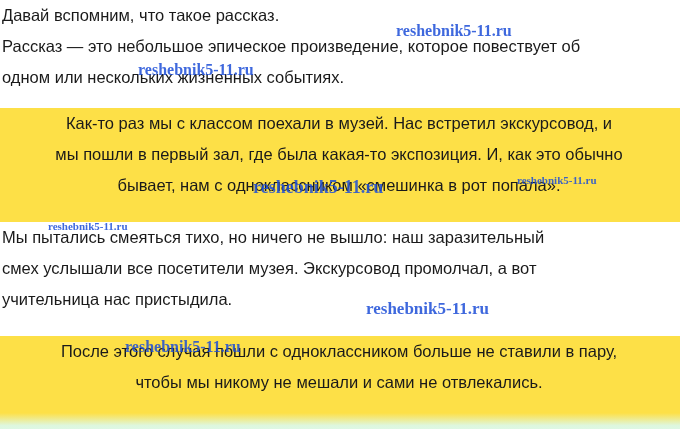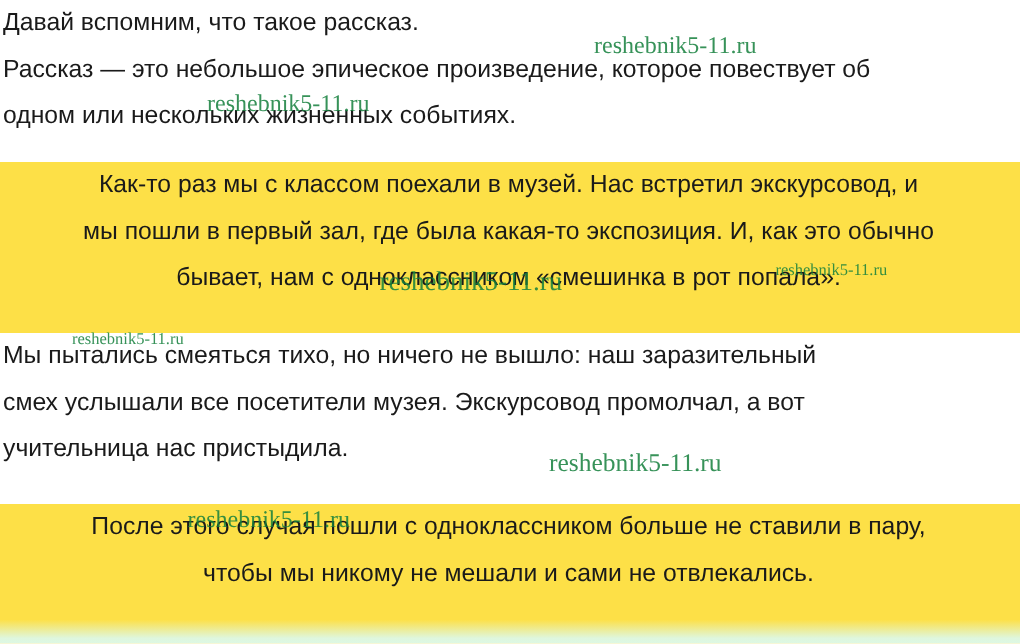--- a/index.html
+++ b/index.html
@@ -63,23 +63,23 @@
   #block-pair {
     top: 336px;
     height: 93px;
   }
   #block-pair .para {
     line-height: 31px;
   }
   
   .wm {
     position: absolute;
-    color: #15803d;
+    color: #1d4ed8;
     font-family: "Liberation Serif", serif;
-    font-weight: normal;
+    font-weight: bold;
     white-space: nowrap;
     pointer-events: none;
     opacity: 0.85;
   }
   .wm-1 { left: 396px; top: 22px;  font-size: 16px; }
   .wm-2 { left: 138px; top: 61px;  font-size: 16px; }
   .wm-3 { left: 253px; top: 177px; font-size: 18px; }
   .wm-4 { left: 517px; top: 174px; font-size: 11px; }
   .wm-5 { left: 48px;  top: 220px; font-size: 11px; }
   .wm-6 { left: 366px; top: 299px; font-size: 17px; }

